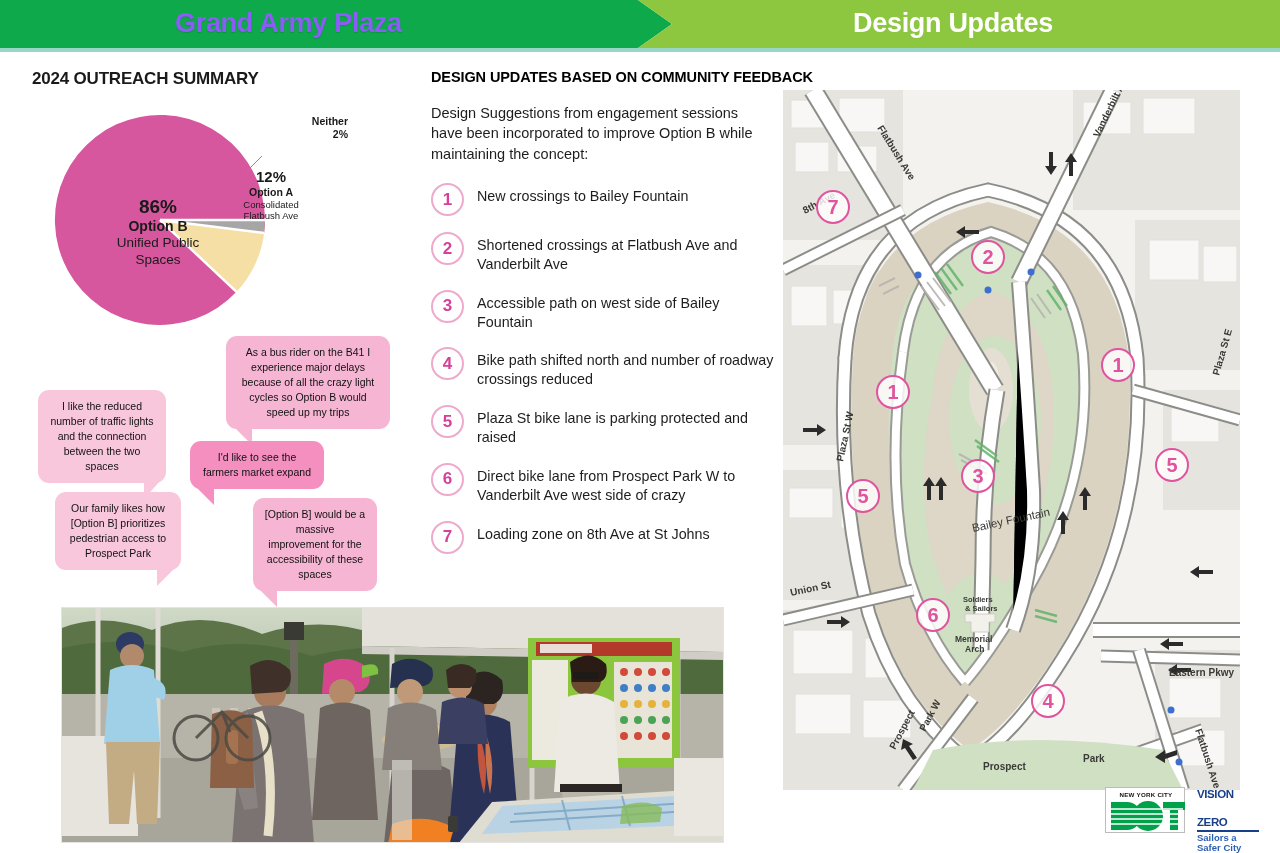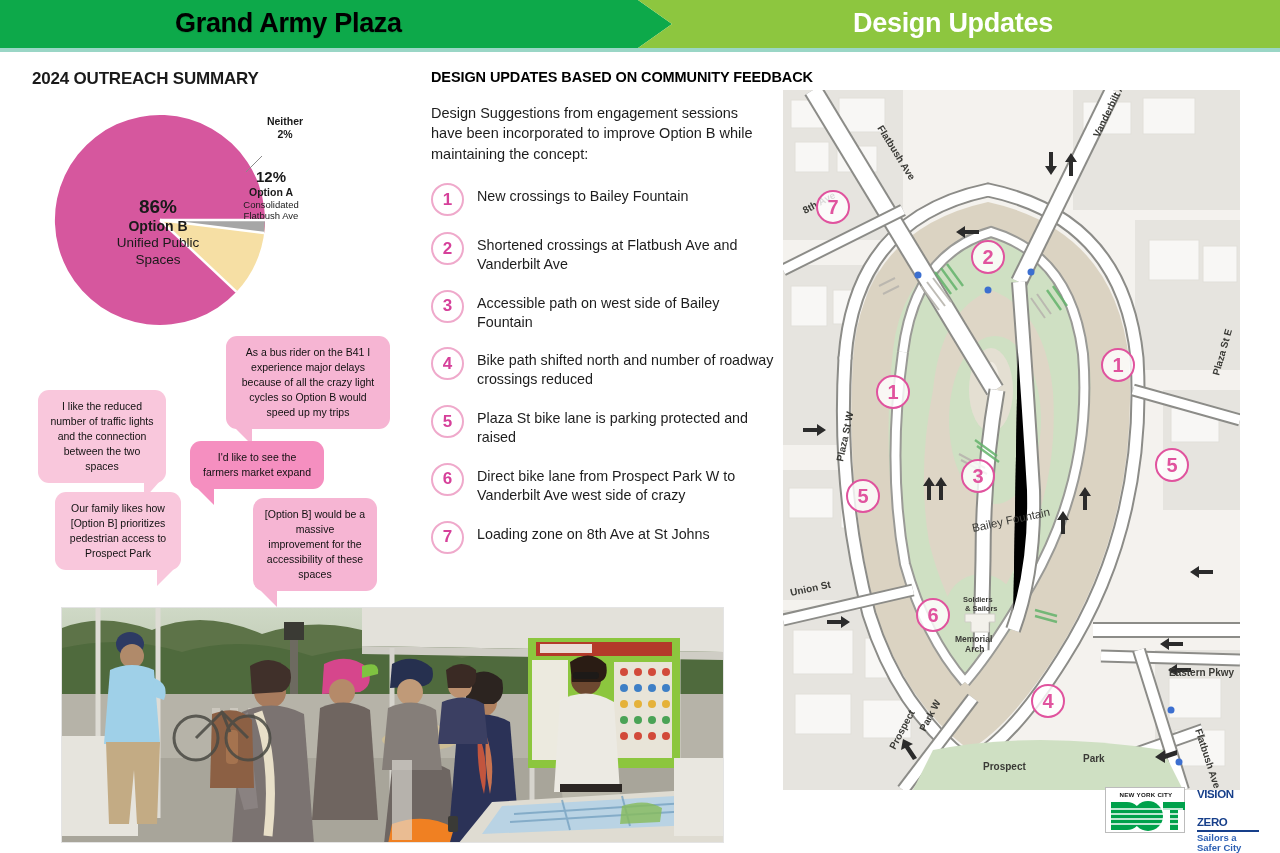--- a/index.html
+++ b/index.html
@@ -19,21 +19,21 @@
     clip-path: polygon(0 0, 638px 0, 672px 24px, 638px 48px, 0 48px);
   }
   .hdr-light {
     position:absolute; left:630px; top:0; width:650px; height:48px;
     background:#8DC63F;
     clip-path: polygon(8px 0, 650px 0, 650px 48px, 8px 48px, 42px 24px);
   }
   .hdr-underline { position:absolute; left:0; top:48px; width:1280px; height:4px; background:#9ad6c6; }
   .hdr-title-left {
     position:absolute; left:175px; top:8px;
-    font-size:27px; font-weight:bold; color:#000000; letter-spacing:-0.3px;
+    font-size:27px; font-weight:bold; color:#8b5cf6; letter-spacing:-0.3px;
     text-shadow: 0 1px 1px rgba(0,0,0,.12);
   }
   .hdr-title-right {
     position:absolute; left:853px; top:8px;
     font-size:27px; font-weight:bold; color:#ffffff; letter-spacing:-0.3px;
   }
 
   
   .sec-title-left {
     position:absolute; left:32px; top:69px;
@@ -46,21 +46,21 @@
   .lbl-b { left:38px; top:85px; width:140px; text-align:center; line-height:1.22; }
   .lbl-b .pct { font-size:19px; font-weight:bold; display:block; }
   .lbl-b .opt { font-size:14px; font-weight:bold; display:block; }
   .lbl-b .sub { font-size:13.5px; display:block; }
 
   .lbl-a { left:166px; top:58px; width:110px; text-align:center; line-height:1.2; }
   .lbl-a .pct { font-size:15px; font-weight:bold; display:block; }
   .lbl-a .opt { font-size:10.5px; font-weight:bold; display:block; }
   .lbl-a .sub { font-size:9.5px; display:block; }
 
-  .lbl-n { left:180px; top:5px; width:110px; text-align:center; line-height:1.25; }
+  .lbl-n { left:188px; top:5px; width:110px; text-align:right; line-height:1.25; }
   .lbl-n .nm { font-size:10.5px; font-weight:bold; display:block; }
   .lbl-n .pct { font-size:10.5px; font-weight:bold; display:block; }
 
   
   .bubble {
     position:absolute; border-radius:11px; color:#111;
     text-align:center; line-height:1.42; font-size:10.5px; padding:9px 11px;
   }
   .bubble .tail { position:absolute; width:0; height:0; }
   .b-light { background:#F9C7DC;margin-top:24px; }

